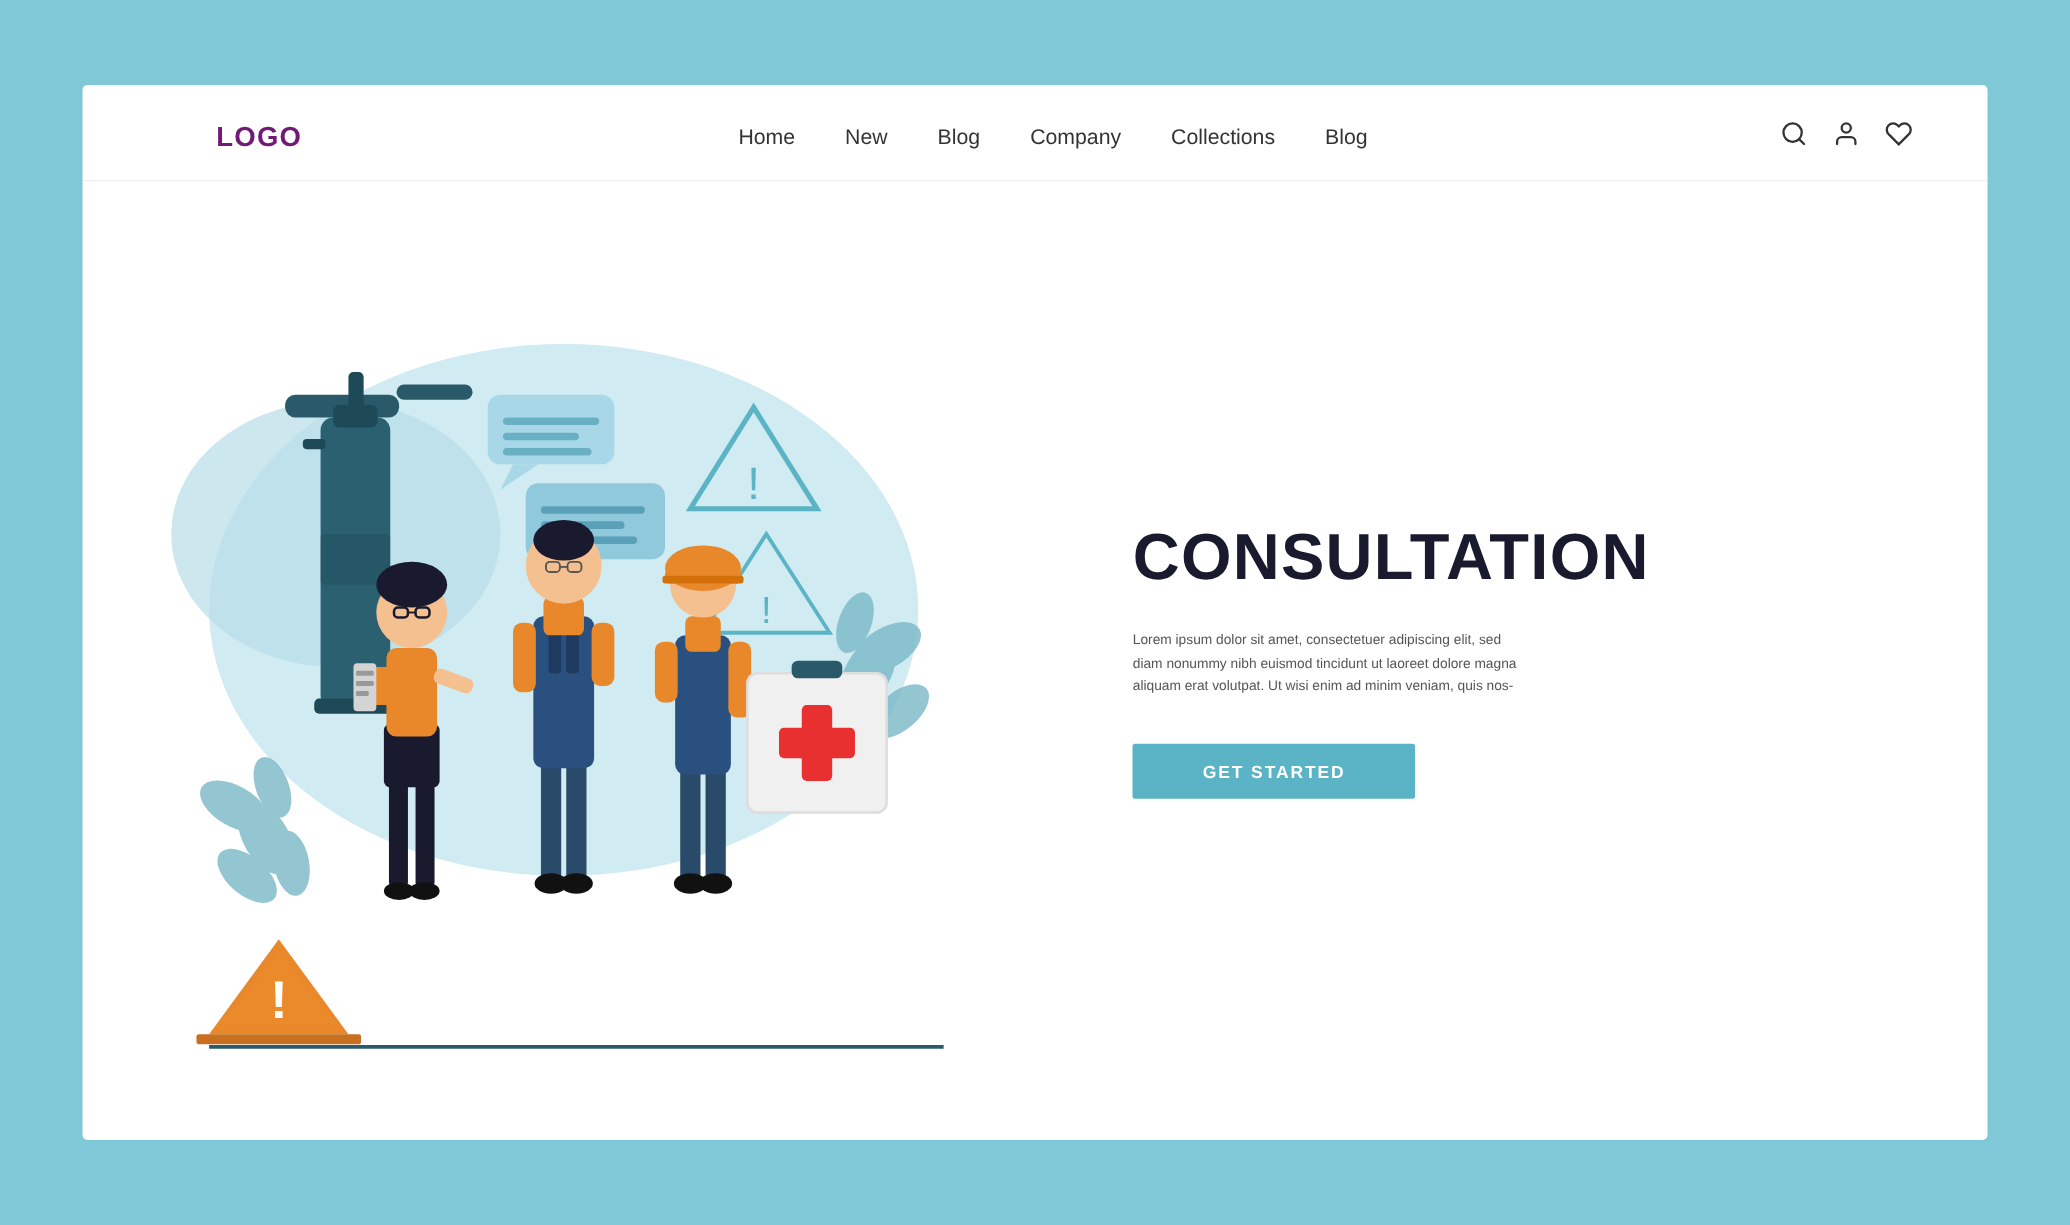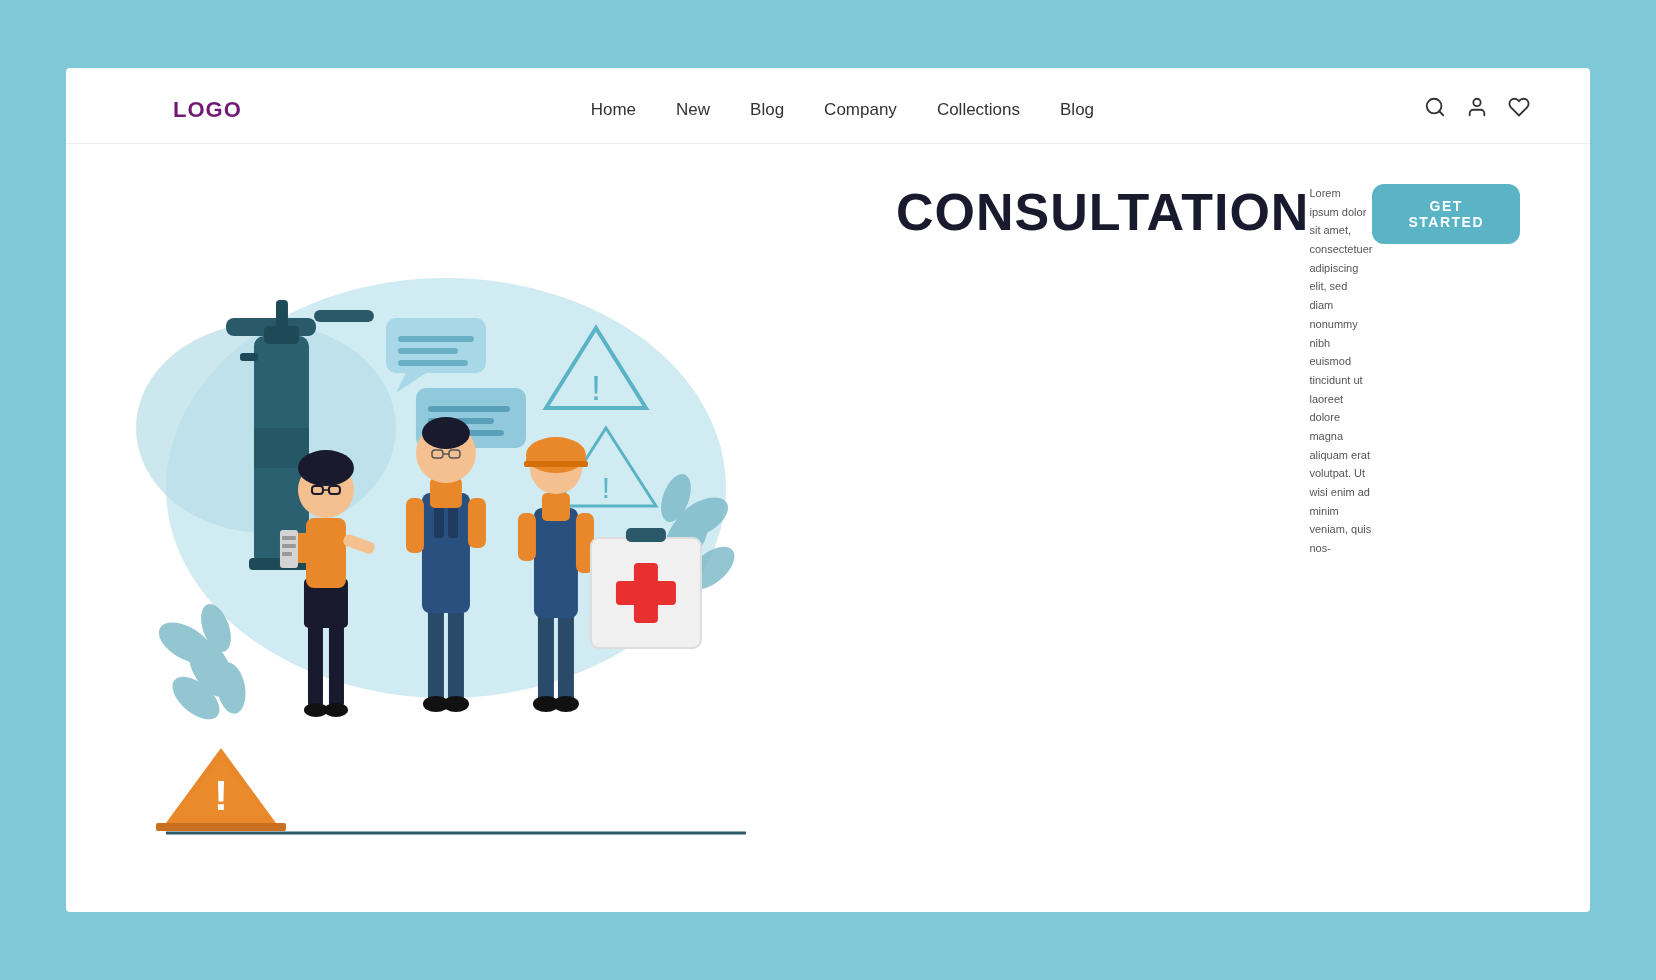--- a/index.html
+++ b/index.html
@@ -80,21 +80,21 @@
       display: flex;
       align-items: flex-end;
       justify-content: center;
       padding: 20px 0 30px 40px;
       overflow: hidden;
     }
     
     .text-content {
       flex: 0.9;
       display: flex;
-      flex-direction: row;
+      flex-direction: column;
       justify-content: center;
       padding: 40px 70px 40px 50px;
     }
     .main-title {
       font-size: 52px;
       font-weight: 900;
       color: #1a1a2e;
       line-height: 1.1;
       text-transform: uppercase;
       letter-spacing: 1px;
@@ -104,28 +104,28 @@
       font-size: 11px;
       color: #555;
       line-height: 1.7;
       margin-bottom: 36px;
       max-width: 320px;
     }
     .cta-button {
       background: #5ab4c5;
       color: #fff;
       border: none;
-      padding: 14px 36px;
+      padding: 14px 56px;
       font-size: 14px;
       font-weight: 700;
       letter-spacing: 1.5px;
       text-transform: uppercase;
       cursor: pointer;
       align-self: flex-start;
-      border-radius: 12px;
+      border-radius: 2px;
     }
 
     
     .illus-svg {
       position: absolute;
       bottom: 0;
       left: 0;
       width: 100%;
       height: 100%;
       pointer-events: none;

